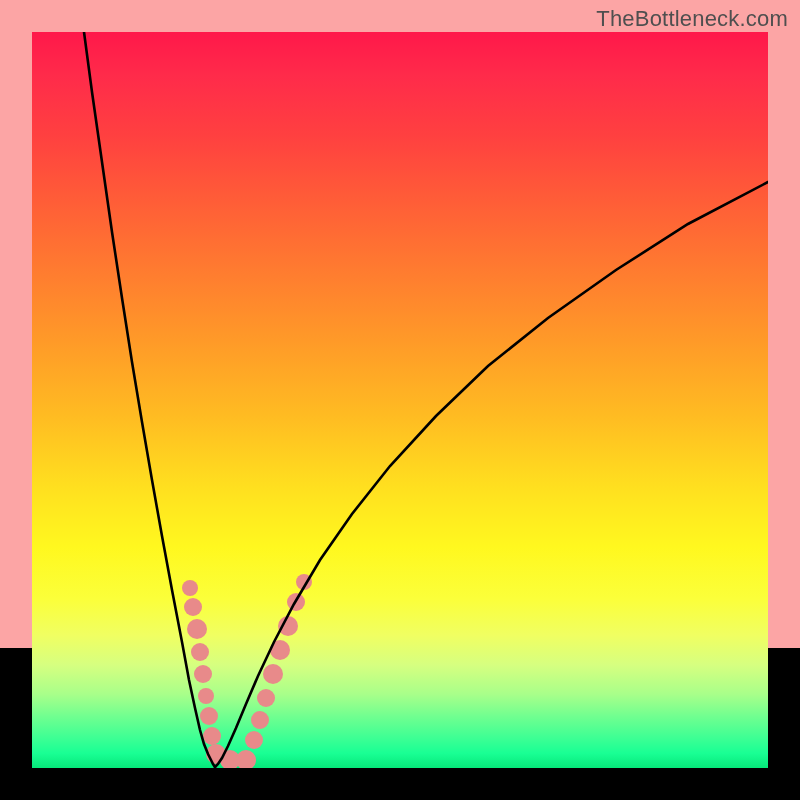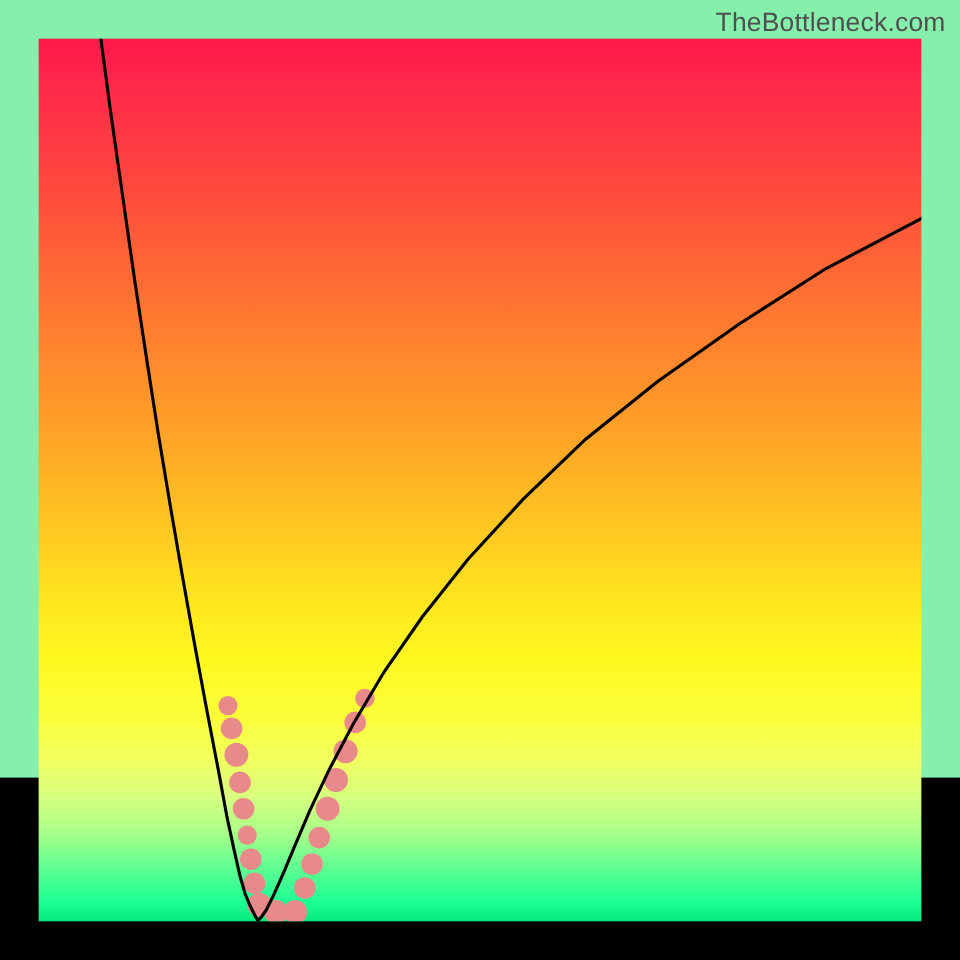--- a/index.html
+++ b/index.html
@@ -10,21 +10,21 @@
     overflow: hidden;
     background: #000;
     font-family: Arial, Helvetica, sans-serif;
   }
   .frame {
     position: absolute;
     top: 0;
     left: 0;
     width: 800px;
     height: 648px;
-    background: #86efac;
+    background: #fca5a5;
   }
   .plot {
     position: absolute;
     top: 32px;
     left: 32px;
     width: 736px;
     height: 736px;
     overflow: hidden;
   }
   .gradient {

